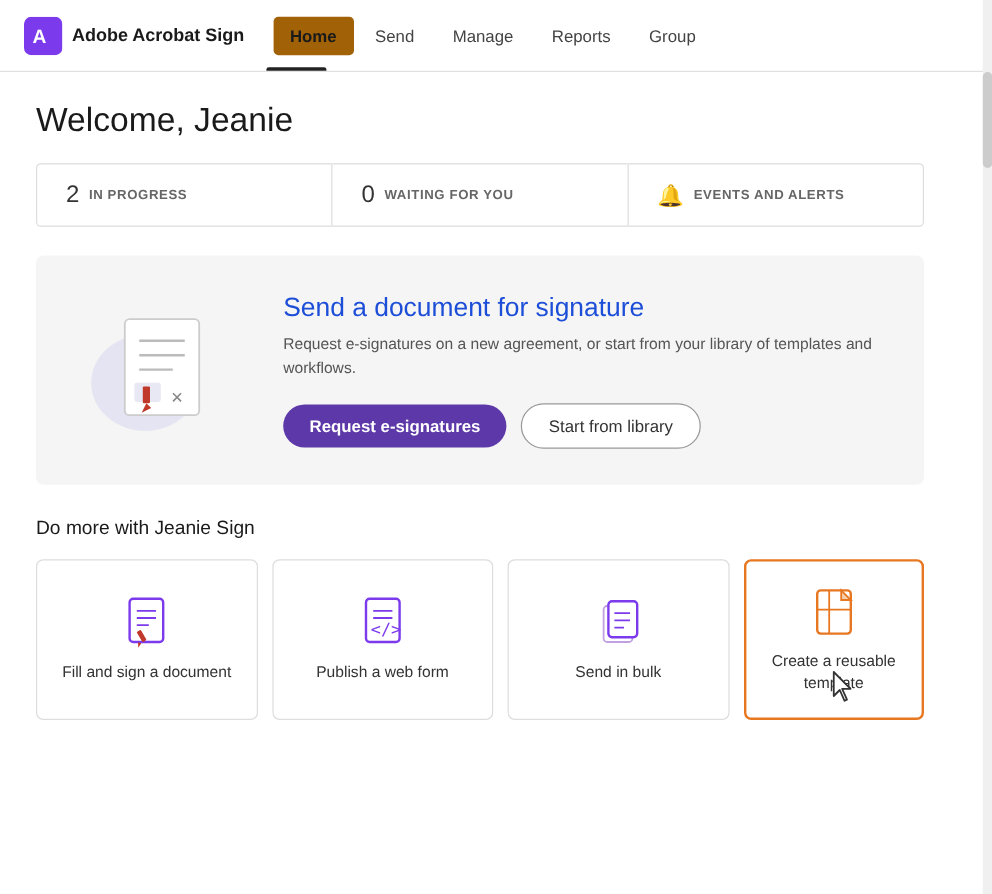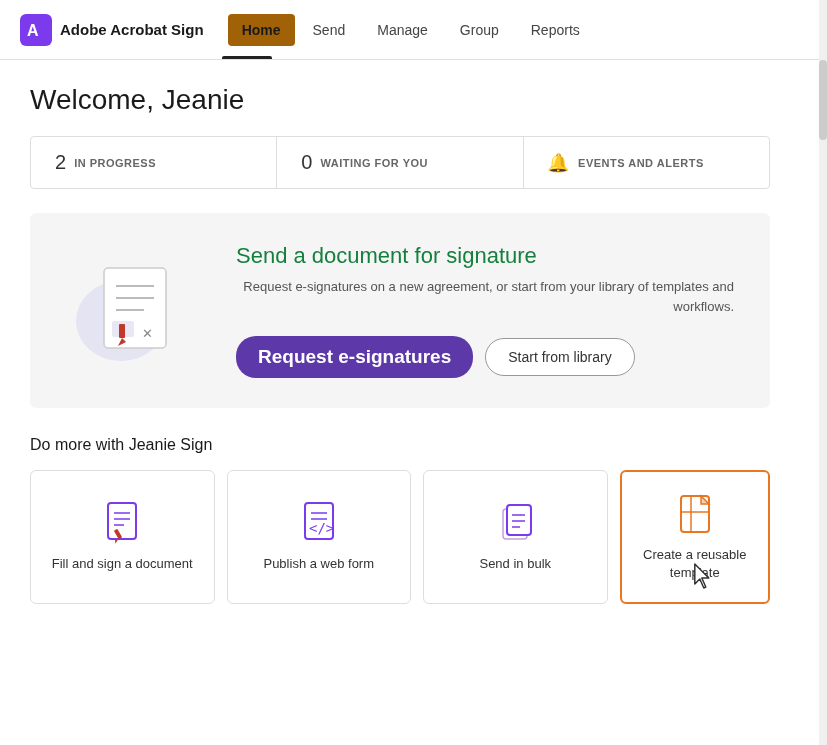--- a/index.html
+++ b/index.html
@@ -133,42 +133,41 @@
     .doc-illustration {
       width: 130px;
       height: 130px;
       flex-shrink: 0;
       position: relative;
     }
     .banner-content {}
     .banner-title {
       font-size: 22px;
       font-weight: 400;
-      color: #15803d;
+      color: #1d4ed8;
       margin-bottom: 8px;
     }
     .banner-desc {
       font-size: 13px;
       color: #555;
       margin-bottom: 20px;
       line-height: 1.5;
-      text-align: right;
     }
     .banner-actions {
       display: flex;
       gap: 12px;
       align-items: center;
     }
     .btn-primary {
       background: #5c38a8;
       color: #fff;
       border: none;
       border-radius: 20px;
       padding: 10px 22px;
-      font-size: 19px;
+      font-size: 14px;
       font-weight: 600;
       cursor: pointer;
     }
     .btn-secondary {
       background: #fff;
       color: #333;
       border: 1.5px solid #999;
       border-radius: 20px;
       padding: 10px 22px;
       font-size: 14px;
@@ -260,22 +259,22 @@
         <rect width="32" height="32" rx="6" fill="#7c3aed"></rect>
         <text x="7" y="22" font-size="16" fill="white" font-weight="bold" font-family="Arial">A</text>
       </svg>
       <span class="logo-text">Adobe Acrobat Sign</span>
     </div>
 
     <div class="nav-links">
       <a class="nav-item active-yellow">Home</a>
       <a class="nav-item">Send</a>
       <a class="nav-item">Manage</a>
+      <a class="nav-item">Reports</a>
       <a class="nav-item">Group</a>
-      <a class="nav-item">Reports</a>
     </div>
     <div class="nav-underline"></div>
   </nav>
 
   <div class="main">
 
     <h1 class="welcome-title">Welcome, Jeanie</h1>
 
     <div class="stats-bar">
       <div class="stat-item">

